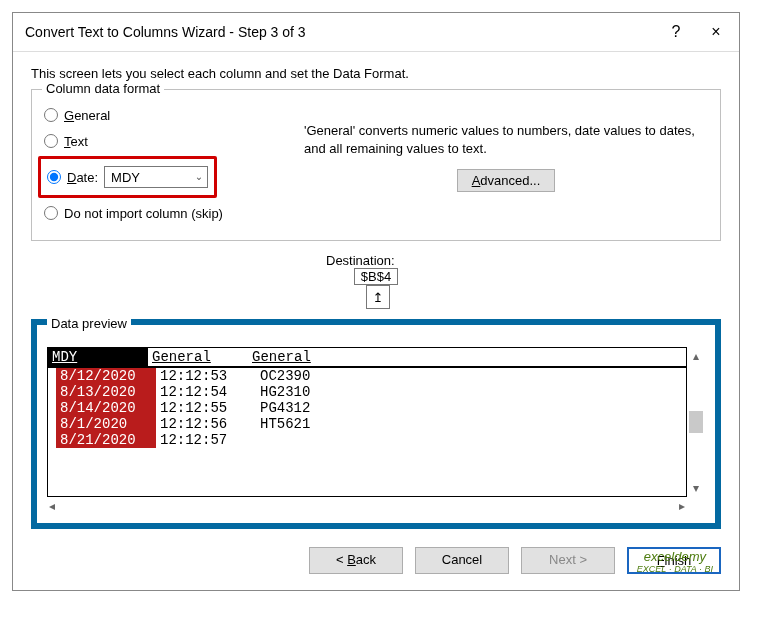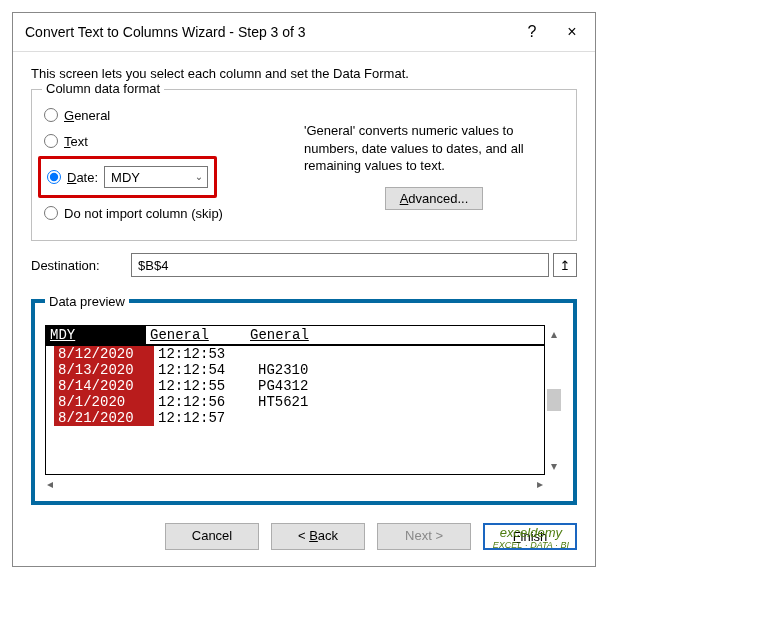--- a/index.html
+++ b/index.html
@@ -1,17 +1,17 @@
 <!DOCTYPE html>
 <html><head>
 <meta charset="utf-8">
 <style>
 * { box-sizing: border-box; margin: 0; padding: 0; }
 body { font-family: "Segoe UI", Tahoma, sans-serif; font-size: 13px; background: #fff; padding: 12px; }
-.dialog { border: 1px solid #888; width: 584px; background: #fff; position: relative; }
+.dialog { border: 1px solid #888; width: 728px; background: #fff; position: relative; }
 .titlebar { display: flex; align-items: center; padding: 8px 12px; border-bottom: 1px solid #ddd; }
 .titlebar .title { flex: 1; font-size: 14px; }
 .titlebar .tb-icon { width: 22px; height: 22px; display: inline-flex; align-items: center; justify-content: center; font-size: 16px; margin-left: 18px; cursor: pointer; }
 .body { padding: 14px 18px 16px 18px; }
 .intro { margin-bottom: 8px; font-size: 13px; }
 .fieldset { border: 1px solid #c0c0c0; padding: 10px 12px 12px 12px; margin-bottom: 12px; position: relative; }
 .fieldset-legend { position: absolute; top: -9px; left: 10px; background: #fff; padding: 0 4px; font-size: 13px; }
 .format-row { display: flex; }
 .radio-col { width: 250px; }
 .radio-item { display: flex; align-items: center; margin: 4px 0; height: 22px; }
@@ -19,25 +19,25 @@
 .radio-item label { font-size: 13px; }
 .radio-item label .ul { text-decoration: underline; }
 .date-row { display: flex; align-items: center; }
 .date-select { margin-left: 6px; width: 104px; height: 22px; border: 1px solid #777; background: #fff; padding: 0 20px 0 6px; font-size: 13px; position: relative; display: inline-flex; align-items: center; }
 .date-select .chev { position: absolute; right: 4px; top: 4px; font-size: 10px; color: #555; }
 .highlight-box { border: 3px solid #d00000; padding: 3px 6px; border-radius: 2px; display: inline-flex; margin-left: -6px; }
 .right-col { flex: 1; padding-left: 10px; padding-top: 22px; }
 .hint { font-size: 13px; margin-bottom: 12px; line-height: 1.35; }
 .btn { border: 1px solid #adadad; background: #e1e1e1; padding: 3px 14px; font-size: 13px; cursor: pointer; display: inline-block; }
 .btn .ul { text-decoration: underline; }
-.dest-row { display: flex; align-items: center; margin-bottom: 22px; }
+.dest-row { display: flex; align-items: center; margin-bottom: 10px; flex-direction: column; }
 .dest-row .lbl { width: 100px; }
 .dest-input { flex: 1; border: 1px solid #777; height: 24px; padding: 0 6px; font-size: 13px; display: flex; align-items: center; }
 .range-icon { width: 24px; height: 24px; border: 1px solid #777; margin-left: 4px; display: inline-flex; align-items: center; justify-content: center; cursor: pointer; font-size: 13px; }
-.preview-fieldset { border: 4px solid #0369a1; padding: 10px 10px 10px 10px; margin-bottom: 14px; position: relative; }
+.preview-fieldset { border: 6px solid #0369a1; padding: 10px 10px 10px 10px; margin-bottom: 14px; position: relative; }
 .preview-area { display: flex; }
 .preview-grid-wrap { flex: 1; border: 1px solid #000; background: #fff; height: 150px; overflow: hidden; font-family: "Courier New", monospace; font-size: 14px; }
 .preview-header { display: flex; border-bottom: 2px solid #000; }
 .preview-header .ph { padding: 1px 4px; }
 .ph.c1 { width: 100px; background: #000; color: #fff; text-decoration: underline; }
 .ph.c2 { width: 100px; text-decoration: underline; }
 .ph.c3 { flex: 1; text-decoration: underline; }
 .preview-rows .pr { display: flex; }
 .preview-rows .pc { padding: 0px 4px; }
 .pc.c1 { width: 100px; background: #b91c1c; color: #fff; margin-left: 8px; }
@@ -117,20 +117,21 @@
         <div class="preview-grid-wrap">
           <div class="preview-header">
             <div class="ph c1">MDY</div>
             <div class="ph c2">General</div>
             <div class="ph c3">General</div>
           </div>
           <div class="preview-rows" id="preview-rows">
               <div class="pr">
                 <div class="pc c1">8/12/2020</div>
                 <div class="pc c2">12:12:53</div>
+                <div class="pc c3">OC2390</div>
               </div>
               <div class="pr">
                 <div class="pc c1">8/13/2020</div>
                 <div class="pc c2">12:12:54</div>
                 <div class="pc c3">HG2310</div>
               </div>
               <div class="pr">
                 <div class="pc c1">8/14/2020</div>
                 <div class="pc c2">12:12:55</div>
                 <div class="pc c3">PG4312</div>
@@ -152,22 +153,22 @@
           <span class="arrow">▾</span>
         </div>
       </div>
       <div class="hscroll">
         <span class="arrow">◂</span>
         <span class="arrow">▸</span>
       </div>
     </div>
 
     <div class="footer-btns">
+      <span class="btn wide"><span>&lt; </span><span class="ul">B</span><span>ack</span></span>
       <span class="btn wide">Cancel</span>
-      <span class="btn wide"><span>&lt; </span><span class="ul">B</span><span>ack</span></span>
       <span class="btn wide disabled"><span>N</span><span>ext &gt;</span></span>
       <span class="btn wide primary"><span class="ul">F</span><span>inish</span></span>
     </div>
   </div>
 
   <div class="watermark">
     <span>exceldemy</span>
     <span class="small">EXCEL · DATA · BI</span>
   </div>
 </div>

